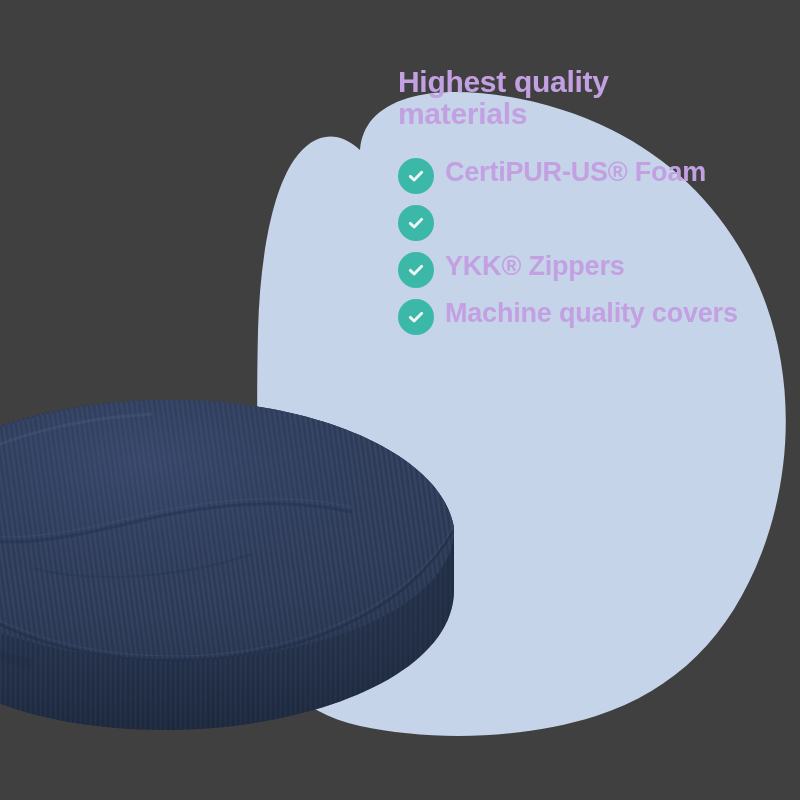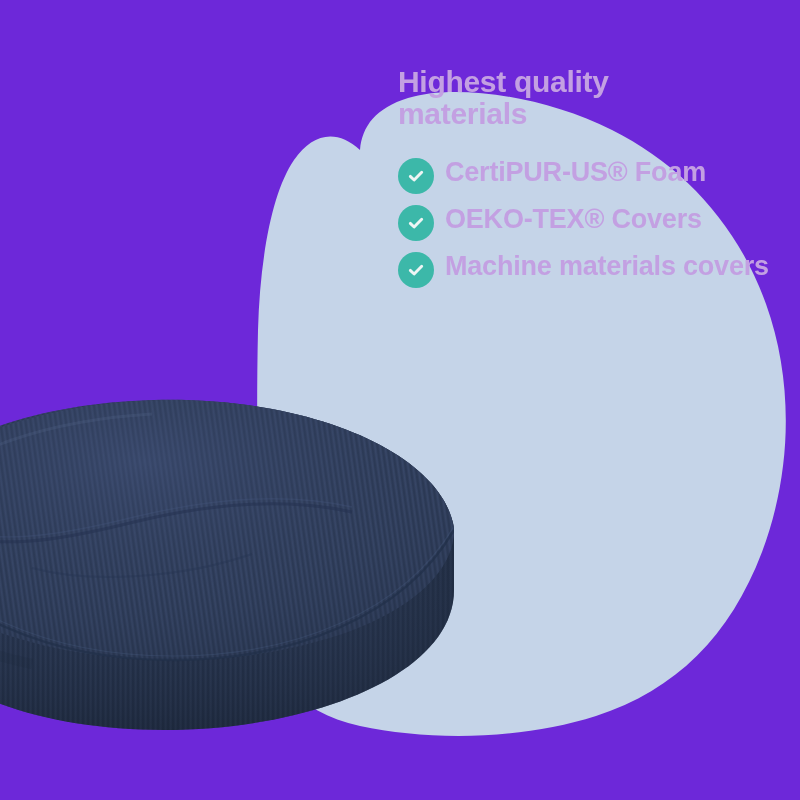--- a/index.html
+++ b/index.html
@@ -8,21 +8,21 @@
     padding: 0;
     background: #ffffff;
   }
   body {
     font-family: "Liberation Sans", sans-serif;
   }
   #stage {
     position: relative;
     width: 800px;
     height: 800px;
-    background: #6d28d9;
+    background: #404040;
     overflow: hidden;
   }
 
   
   .blob-layer {
     position: absolute;
     left: 0; top: 0;
     width: 800px; height: 800px;
     z-index: 1;
   }
@@ -212,29 +212,36 @@
         </span>
         <span class="feature-text">CertiPUR-US® Foam</span>
       </li>
 
       <li class="feature-item">
         <span class="check-badge">
           <svg width="20" height="20" viewBox="0 0 20 20" aria-hidden="true">
             <path d="M4.3 10.4 L8.1 14.0 L15.7 6.2" fill="none" stroke="#eef5f4" stroke-width="2.9" stroke-linecap="round" stroke-linejoin="round"></path>
           </svg>
         </span>
-        <span class="feature-text">OEKO-TEX® Covers</span>
-      </li>
-
-
-      <li class="feature-item">
-        <span class="check-badge">
-          <svg width="20" height="20" viewBox="0 0 20 20" aria-hidden="true">
-            <path d="M4.3 10.4 L8.1 14.0 L15.7 6.2" fill="none" stroke="#eef5f4" stroke-width="2.9" stroke-linecap="round" stroke-linejoin="round"></path>
-          </svg>
-        </span>
-        <span class="feature-text">Machine materials covers</span>
+      </li>
+
+      <li class="feature-item">
+        <span class="check-badge">
+          <svg width="20" height="20" viewBox="0 0 20 20" aria-hidden="true">
+            <path d="M4.3 10.4 L8.1 14.0 L15.7 6.2" fill="none" stroke="#eef5f4" stroke-width="2.9" stroke-linecap="round" stroke-linejoin="round"></path>
+          </svg>
+        </span>
+        <span class="feature-text">YKK® Zippers</span>
+      </li>
+
+      <li class="feature-item">
+        <span class="check-badge">
+          <svg width="20" height="20" viewBox="0 0 20 20" aria-hidden="true">
+            <path d="M4.3 10.4 L8.1 14.0 L15.7 6.2" fill="none" stroke="#eef5f4" stroke-width="2.9" stroke-linecap="round" stroke-linejoin="round"></path>
+          </svg>
+        </span>
+        <span class="feature-text">Machine quality covers</span>
       </li>
 
     </ul>
   </div>
 
 </div>
 
 </body></html>

